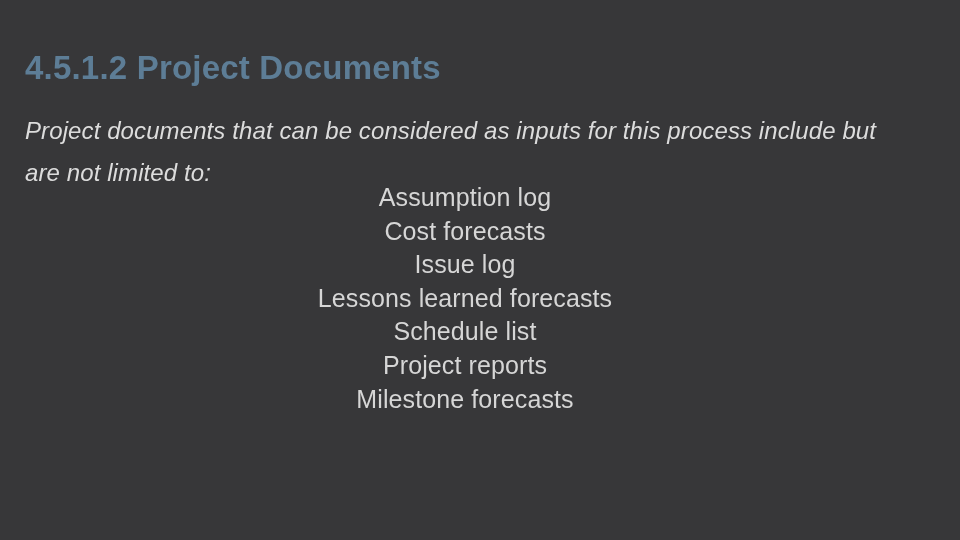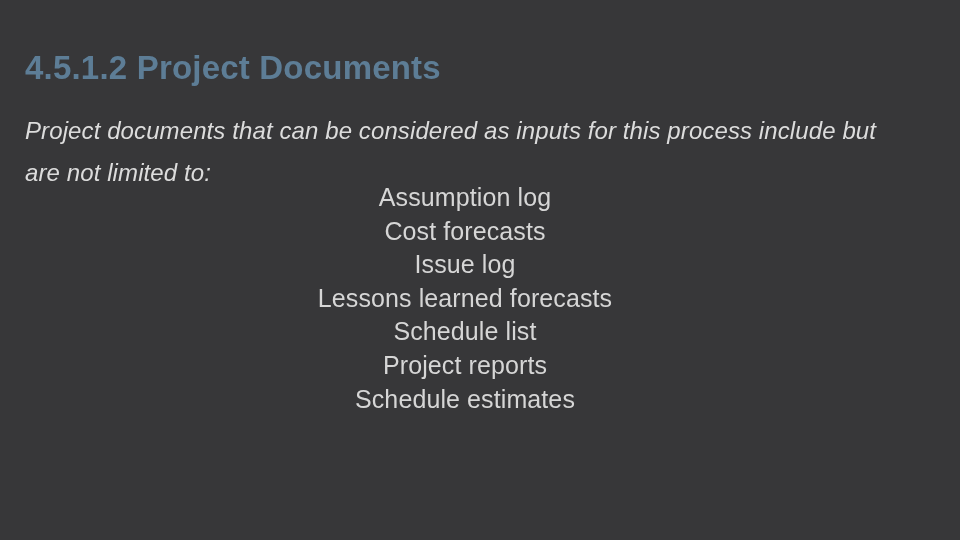--- a/index.html
+++ b/index.html
@@ -72,16 +72,16 @@
 
   <p class="slide-subtitle">Project documents that can be considered as inputs for this process include but are not limited to:</p>
 
   <ul class="doc-list">
     <li>Assumption log</li>
     <li>Cost forecasts</li>
     <li>Issue log</li>
     <li>Lessons learned forecasts</li>
     <li>Schedule list</li>
     <li>Project reports</li>
-    <li>Schedule estimates</li>
+    <li>Milestone forecasts</li>
   </ul>
 
 </div>
 
 </body></html>

